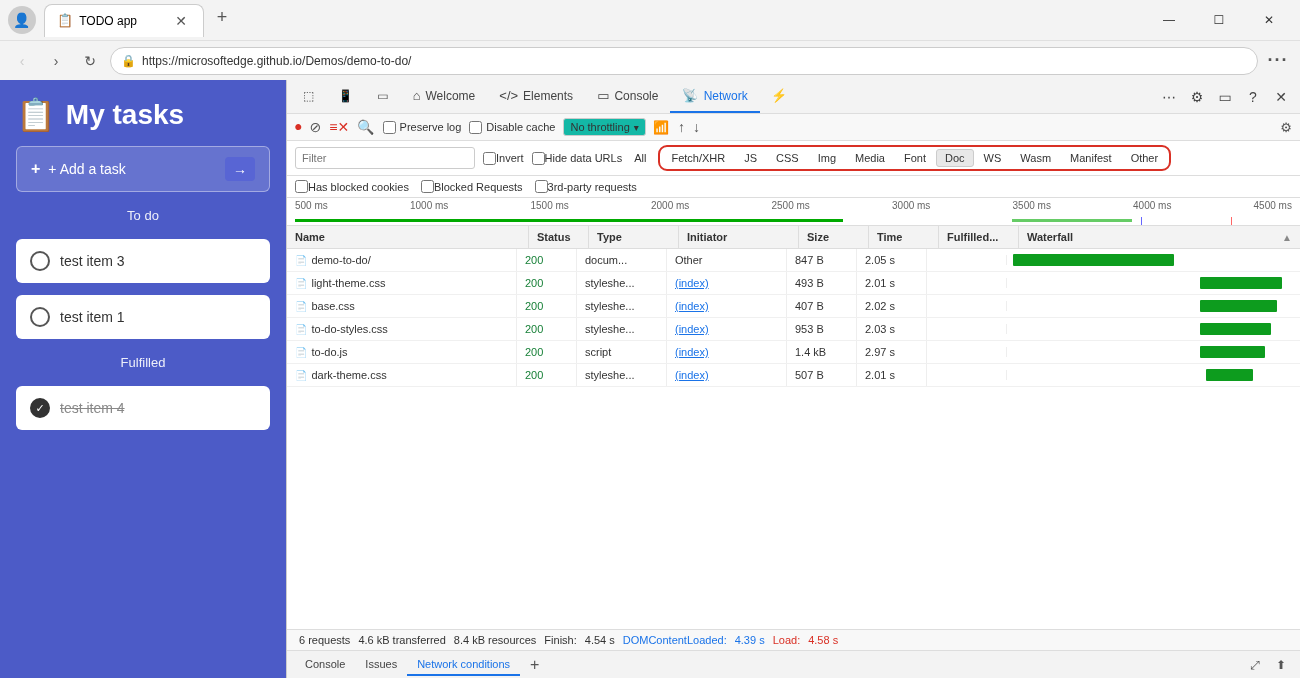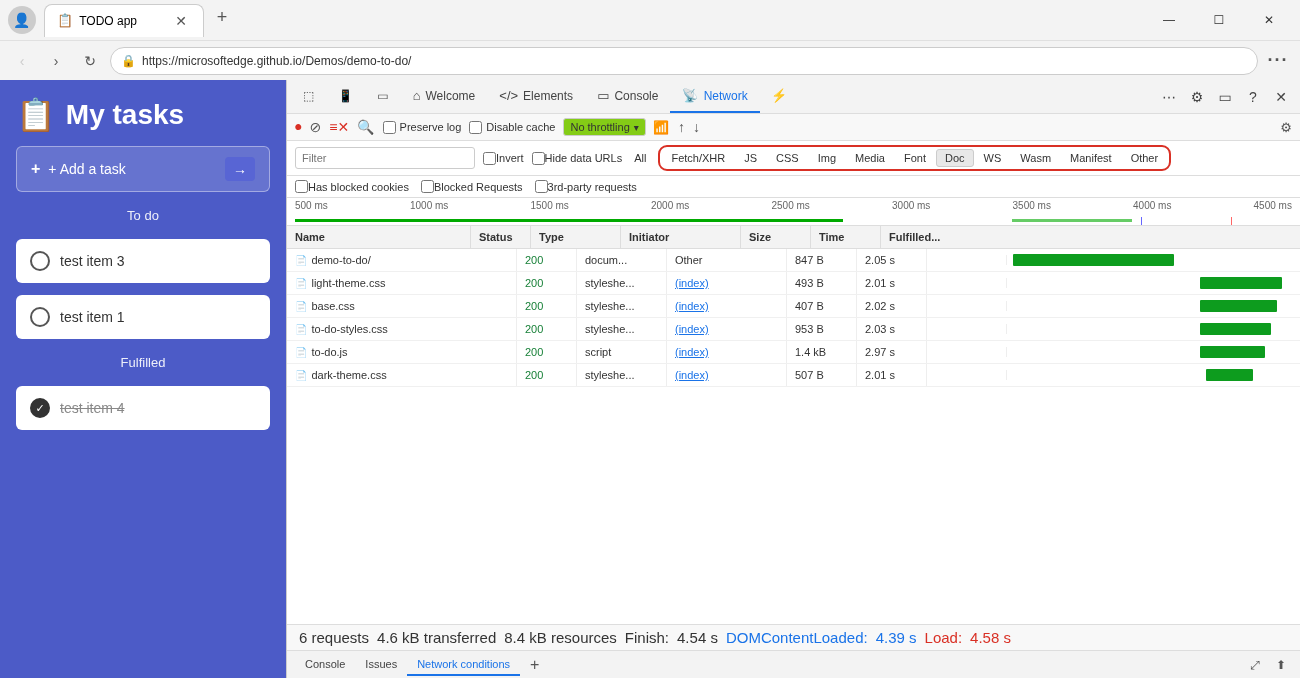--- a/index.html
+++ b/index.html
@@ -60,21 +60,21 @@
     .devtools-action-btn { width: 26px; height: 26px; display: flex; align-items: center; justify-content: center; cursor: pointer; border-radius: 3px; font-size: 14px; color: #444; }
 
     
     .network-toolbar { display: flex; align-items: center; padding: 4px 8px; gap: 8px; border-bottom: 1px solid #ddd; background: #f8f8f8; flex-shrink: 0; flex-wrap: nowrap; }
     .record-btn { color: #d93025; font-size: 13px; cursor: pointer; }
     .clear-btn { color: #555; font-size: 13px; cursor: pointer; }
     .filter-btn { color: #d93025; font-size: 11px; cursor: pointer; }
     .search-btn { color: #555; font-size: 13px; cursor: pointer; }
     .checkbox-label { display: flex; align-items: center; gap: 4px; font-size: 11px; color: #333; cursor: pointer; white-space: nowrap; }
     .checkbox-label input { margin: 0; }
-    .throttle-select { display: flex; align-items: center; gap: 4px; font-size: 11px; color: #333; background: #84cc16; border: 1px solid #ccc; border-radius: 3px; padding: 2px 6px; cursor: pointer; }
+    .throttle-select { display: flex; align-items: center; gap: 4px; font-size: 11px; color: #333; background: #14b8a6; border: 1px solid #ccc; border-radius: 3px; padding: 2px 6px; cursor: pointer; }
     .throttle-arrow { font-size: 10px; }
     .wifi-icon { font-size: 13px; color: #555; }
     .upload-icon { font-size: 13px; color: #555; }
     .download-icon { font-size: 13px; color: #555; }
     .gear-icon2 { font-size: 13px; color: #555; cursor: pointer; margin-left: auto; }
 
     
     .filter-bar { display: flex; align-items: center; padding: 4px 8px; gap: 8px; border-bottom: 1px solid #ddd; background: #fff; flex-shrink: 0; }
     .filter-input { flex: 1; max-width: 180px; height: 22px; border: 1px solid #ccc; border-radius: 3px; padding: 0 6px; font-size: 11px; }
     .filter-type-tab { padding: 2px 8px; font-size: 11px; color: #333; cursor: pointer; border-radius: 3px; border: 1px solid transparent; white-space: nowrap; }
@@ -86,21 +86,21 @@
     .filter-type-tabs-container { border: 2px solid #d93025; border-radius: 9px; padding: 2px; display: flex; gap: 1px; }
 
     
     .timeline-bar { height: 28px; background: #fff; border-bottom: 1px solid #ddd; display: flex; align-items: center; padding: 0 8px; flex-shrink: 0; position: relative; overflow: hidden; }
 
     
     .network-table { flex: 1; overflow-y: auto; overflow-x: hidden; }
     .table-header { display: flex; background: #f3f3f3; border-bottom: 1px solid #ddd; position: sticky; top: 0; z-index: 10; }
     .th { padding: 5px 8px; font-size: 11px; color: #333; font-weight: 600; border-right: 1px solid #ddd; cursor: pointer; white-space: nowrap; user-select: none; }
     .th:last-child { border-right: none; flex: 1; display: flex; align-items: center; justify-content: space-between; }
-    .th-name { width: 184px; flex-shrink: 0; }
+    .th-name { width: 242px; flex-shrink: 0; }
     .th-status { width: 60px; flex-shrink: 0; }
     .th-type { width: 90px; flex-shrink: 0; }
     .th-initiator { width: 120px; flex-shrink: 0; }
     .th-size { width: 70px; flex-shrink: 0; }
     .th-time { width: 70px; flex-shrink: 0; }
     .th-fulfilled { width: 80px; flex-shrink: 0; }
     .th-waterfall { flex: 1; }
     .sort-arrow { font-size: 10px; color: #888; }
     .table-row { display: flex; border-bottom: 1px solid #f0f0f0; align-items: center; }
     .td { padding: 5px 8px; font-size: 11px; color: #333; border-right: 1px solid #eee; overflow: hidden; text-overflow: ellipsis; white-space: nowrap; }
@@ -112,21 +112,21 @@
     .td-size { width: 70px; flex-shrink: 0; }
     .td-time { width: 70px; flex-shrink: 0; }
     .td-fulfilled { width: 80px; flex-shrink: 0; }
     .td-waterfall { flex: 1; padding: 4px 8px; position: relative; height: 22px; }
     .file-icon { font-size: 10px; color: #888; flex-shrink: 0; }
     .status-200 { color: #188038; }
     .link-text { color: #1a73e8; text-decoration: underline; cursor: pointer; }
     .waterfall-bar { height: 12px; background: #0d9c1e; border-radius: 1px; position: absolute; top: 50%; transform: translateY(-50%); }
 
     
-    .status-bar { background: #f8f8f8; border-top: 1px solid #ddd; padding: 4px 12px; font-size: 15px; color: #333; display: flex; gap: 8px; align-items: center; flex-shrink: 0; }
+    .status-bar { background: #f8f8f8; border-top: 1px solid #ddd; padding: 4px 12px; font-size: 11px; color: #333; display: flex; gap: 8px; align-items: center; flex-shrink: 0; }
     .status-highlight { color: #1a73e8; }
     .status-red { color: #d93025; }
 
     
     .bottom-tabs { display: flex; align-items: center; background: #f3f3f3; border-top: 1px solid #ddd; padding: 0 8px; height: 28px; flex-shrink: 0; }
     .bottom-tab { padding: 4px 10px; font-size: 11px; color: #444; cursor: pointer; border-bottom: 2px solid transparent; }
     .bottom-tab.active { border-bottom: 2px solid #1a73e8; color: #1a73e8; }
     .bottom-add-btn { font-size: 16px; color: #555; cursor: pointer; padding: 2px 6px; margin-left: 4px; }
     .bottom-actions { margin-left: auto; display: flex; gap: 4px; }
     .bottom-action-btn { width: 22px; height: 22px; display: flex; align-items: center; justify-content: center; cursor: pointer; font-size: 12px; color: #555; }
@@ -322,20 +322,24 @@
 
       <div class="network-table">
         <div class="table-header">
           <div class="th th-name">Name</div>
           <div class="th th-status">Status</div>
           <div class="th th-type">Type</div>
           <div class="th th-initiator">Initiator</div>
           <div class="th th-size">Size</div>
           <div class="th th-time">Time</div>
           <div class="th th-fulfilled">Fulfilled...</div>
+          <div class="th th-waterfall">
+            <span>Waterfall</span>
+            <span class="sort-arrow">▲</span>
+          </div>
         </div>
 
         <div class="table-row">
           <div class="td td-name">
             <span class="file-icon">📄</span>
             <span>demo-to-do/</span>
           </div>
           <div class="td td-status status-200">200</div>
           <div class="td td-type">docum...</div>
           <div class="td td-initiator">Other</div>

